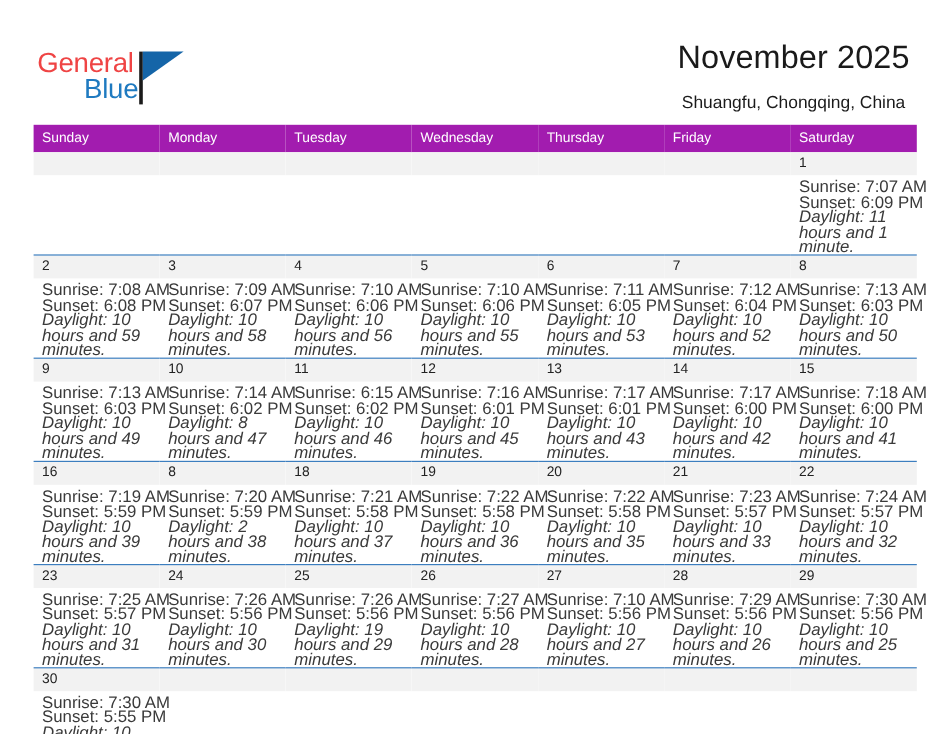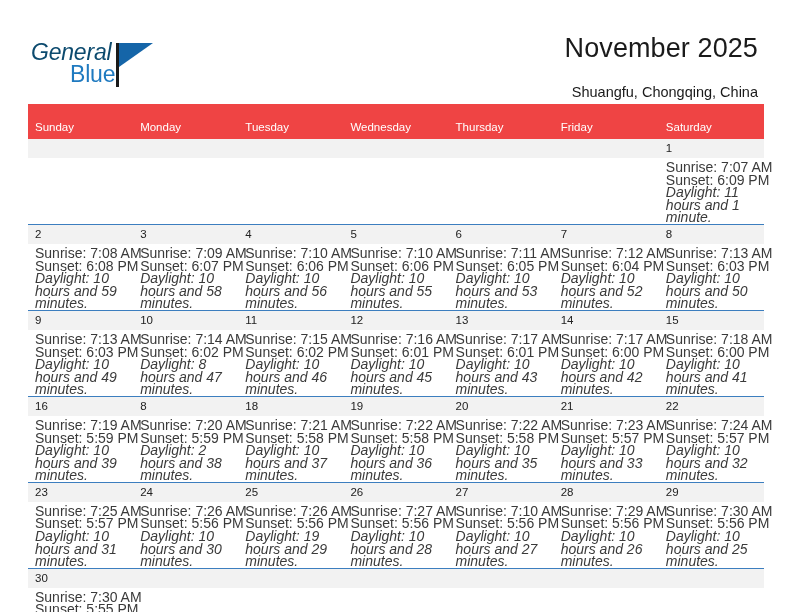--- a/index.html
+++ b/index.html
@@ -35,23 +35,22 @@
     top: 39px;
     width: 170px;
     height: 52px;
   }
   .logo-general {
     position: absolute;
     left: 0;
     top: 0;
     font-size: 23px;
     letter-spacing: -0.2px;
-    color: #0c4a6e;
+    color: #ef4444;
     font-family: "Liberation Sans", sans-serif;
-    font-style: italic;
   }
   .logo-blue {
     position: absolute;
     left: 39px;
     top: 22px;
     font-size: 23px;
     letter-spacing: -0.2px;
     color: #1f7ac0;
     font-family: "Liberation Sans", sans-serif;
   }
@@ -70,52 +69,52 @@
     top: 4px;
     width: 3px;
     height: 44px;
     background: #1a1a1a;
   }
 
   .title-block {
     position: absolute;
     right: 34px;
     top: 32px;
-    text-align: right;
+    text-align: center;
   }
   .cal-title {
     font-size: 27px;
     color: #1a1a1a;
     line-height: 32px;
     font-weight: normal;
     letter-spacing: 0.1px;
   }
   .cal-subtitle {
     font-size: 14.5px;
     color: #1a1a1a;
     line-height: 20px;
-    margin-top: 18px;
+    margin-top: 12px;
   }
 
   
   .calendar {
     position: absolute;
     left: 28px;
     top: 104px;
     width: 736px;
     border-collapse: collapse;
     table-layout: fixed;
   }
   .calendar th {
-    background: #ef4444;
+    background: #a21caf;
     color: #ffffff;
     font-size: 11.5px;
     font-weight: normal;
     text-align: left;
-    padding: 17px 0 6px 7px;
+    padding: 5px 0 6px 7px;
     height: 11px;
     border: none;
   }
   .calendar td {
     vertical-align: top;
     padding: 0;
     border: none;
     border-bottom: 1.3px solid #3c7ebf;
     height: 70px;
     background: #ffffff;
@@ -315,21 +314,21 @@
             <div class="daynum">10</div>
             <div class="cellbody">
               <div>Sunrise: 7:14 AM</div>
               <div>Sunset: 6:02 PM</div>
               <div class="daylight-line">Daylight: 8 hours and 47 minutes.</div>
             </div>
           </td>
           <td>
             <div class="daynum">11</div>
             <div class="cellbody">
-              <div>Sunrise: 7:15 AM</div>
+              <div>Sunrise: 6:15 AM</div>
               <div>Sunset: 6:02 PM</div>
               <div class="daylight-line">Daylight: 10 hours and 46 minutes.</div>
             </div>
           </td>
           <td>
             <div class="daynum">12</div>
             <div class="cellbody">
               <div>Sunrise: 7:16 AM</div>
               <div>Sunset: 6:01 PM</div>
               <div class="daylight-line">Daylight: 10 hours and 45 minutes.</div>

